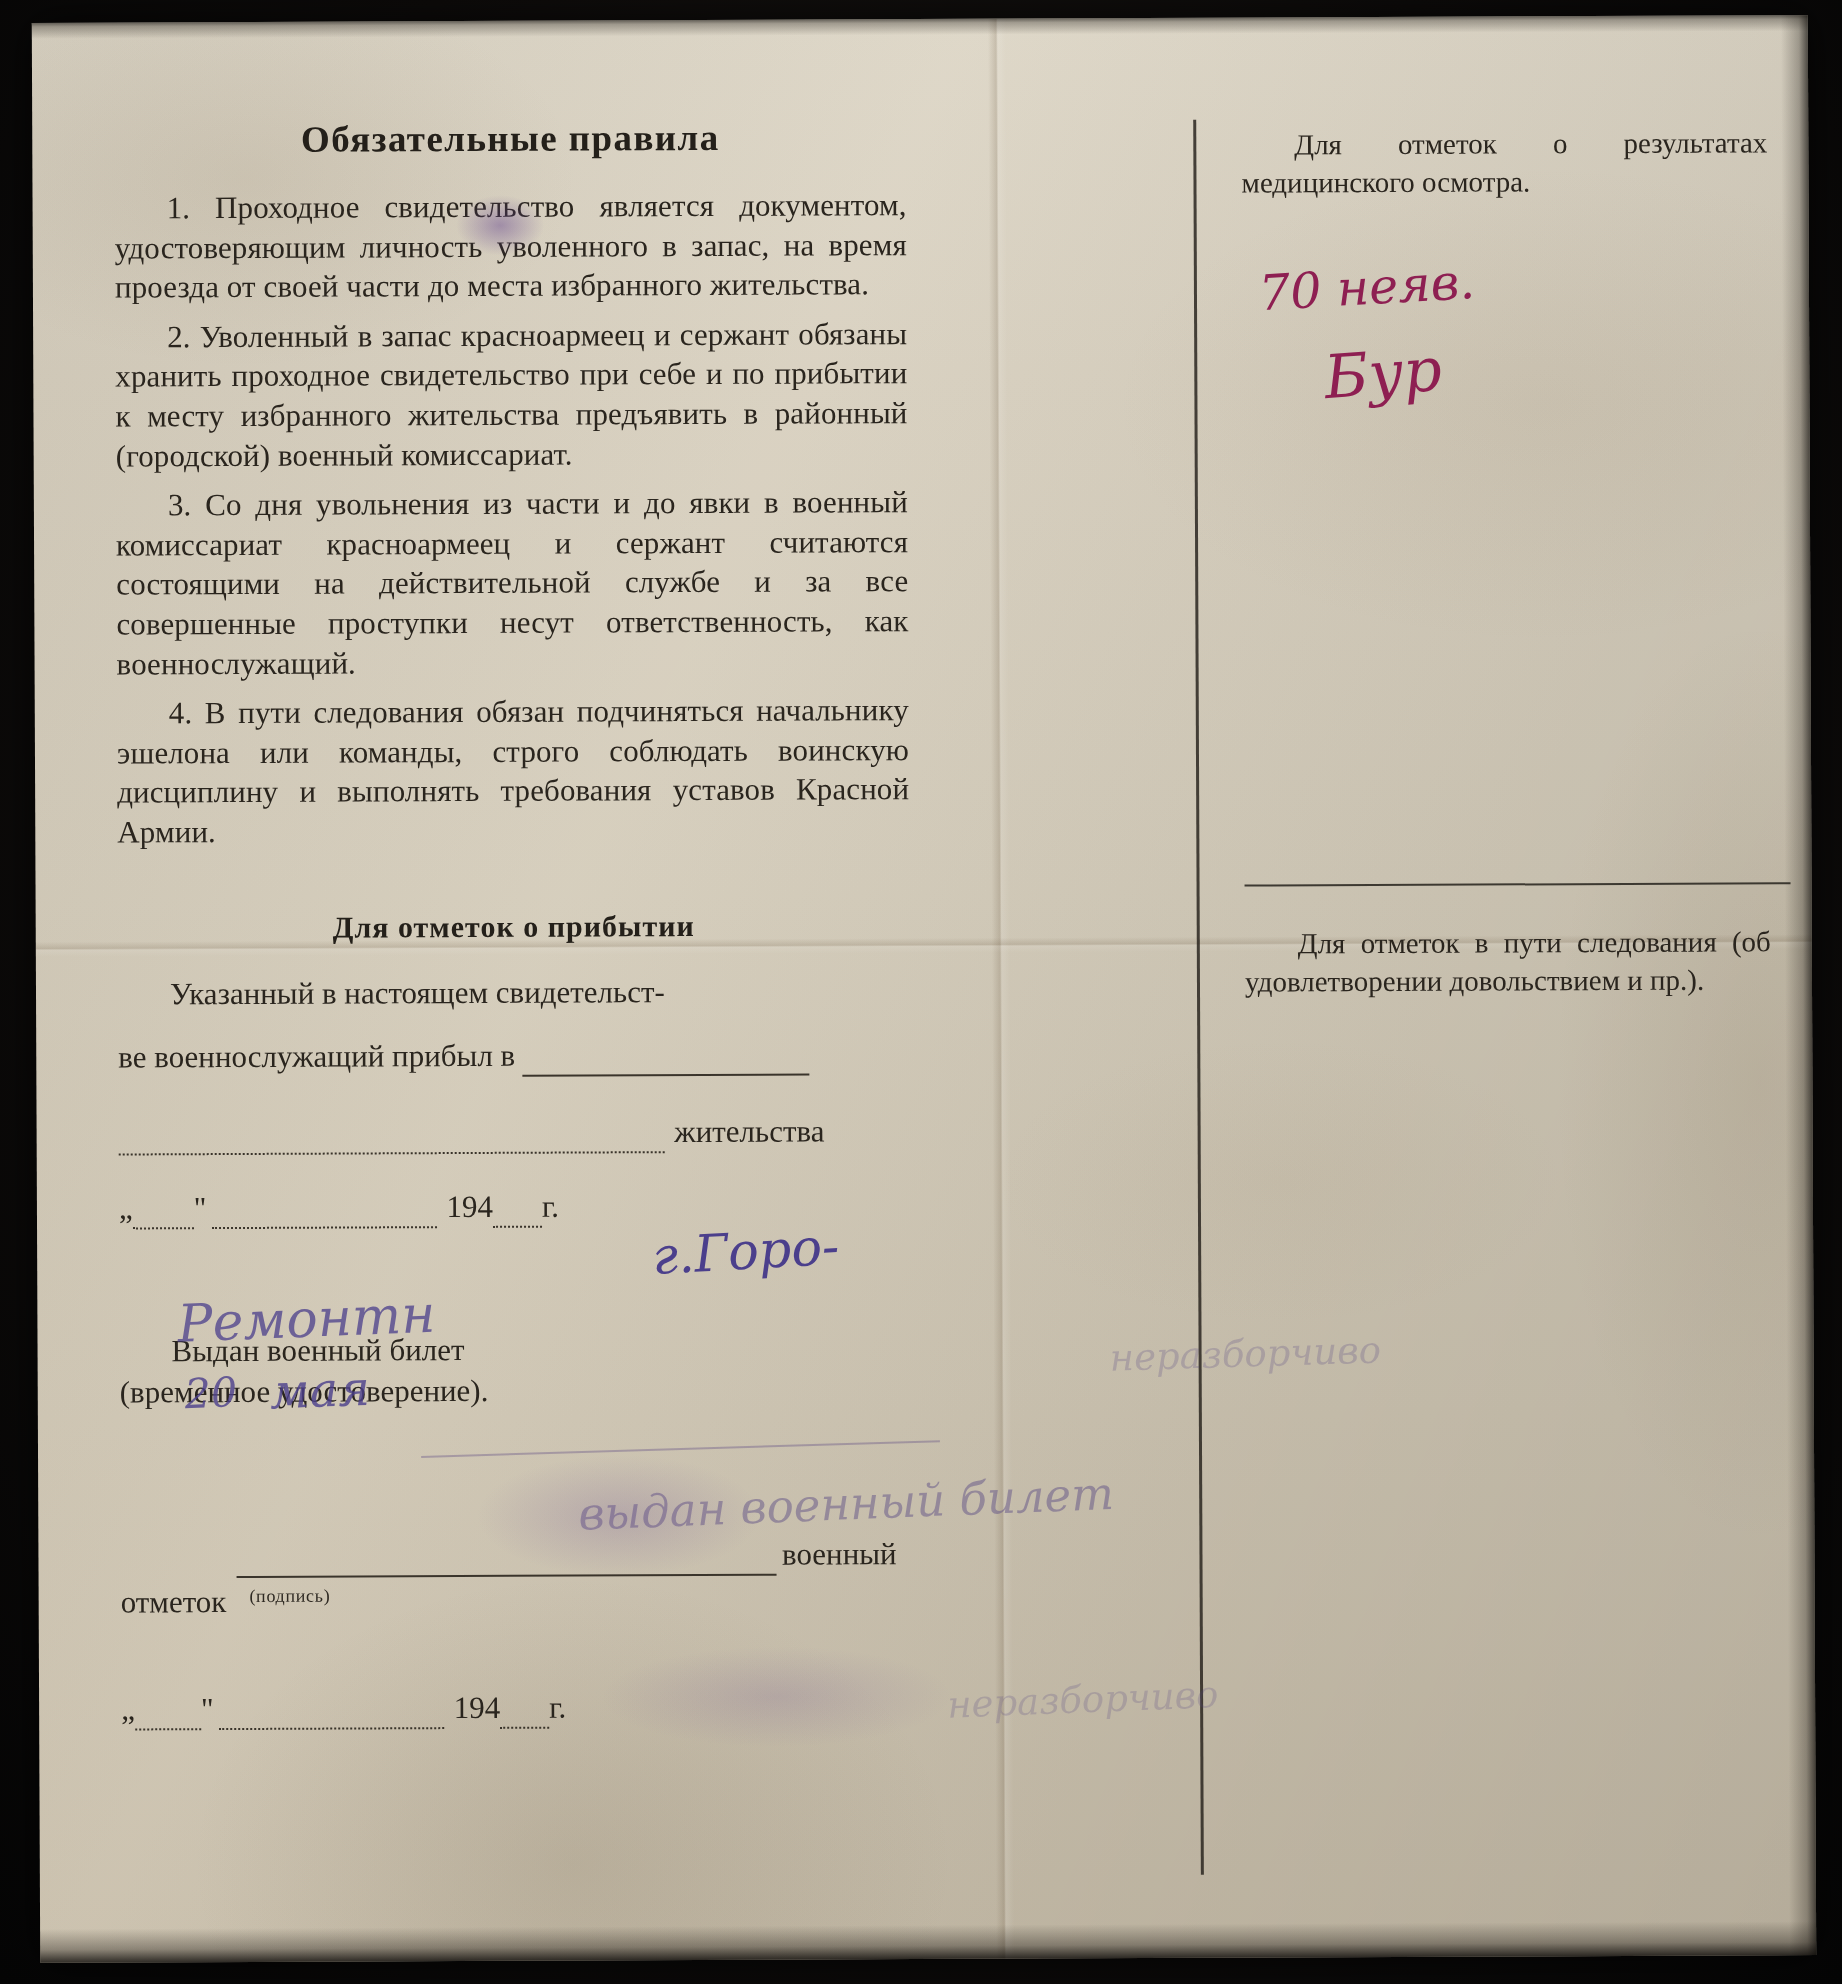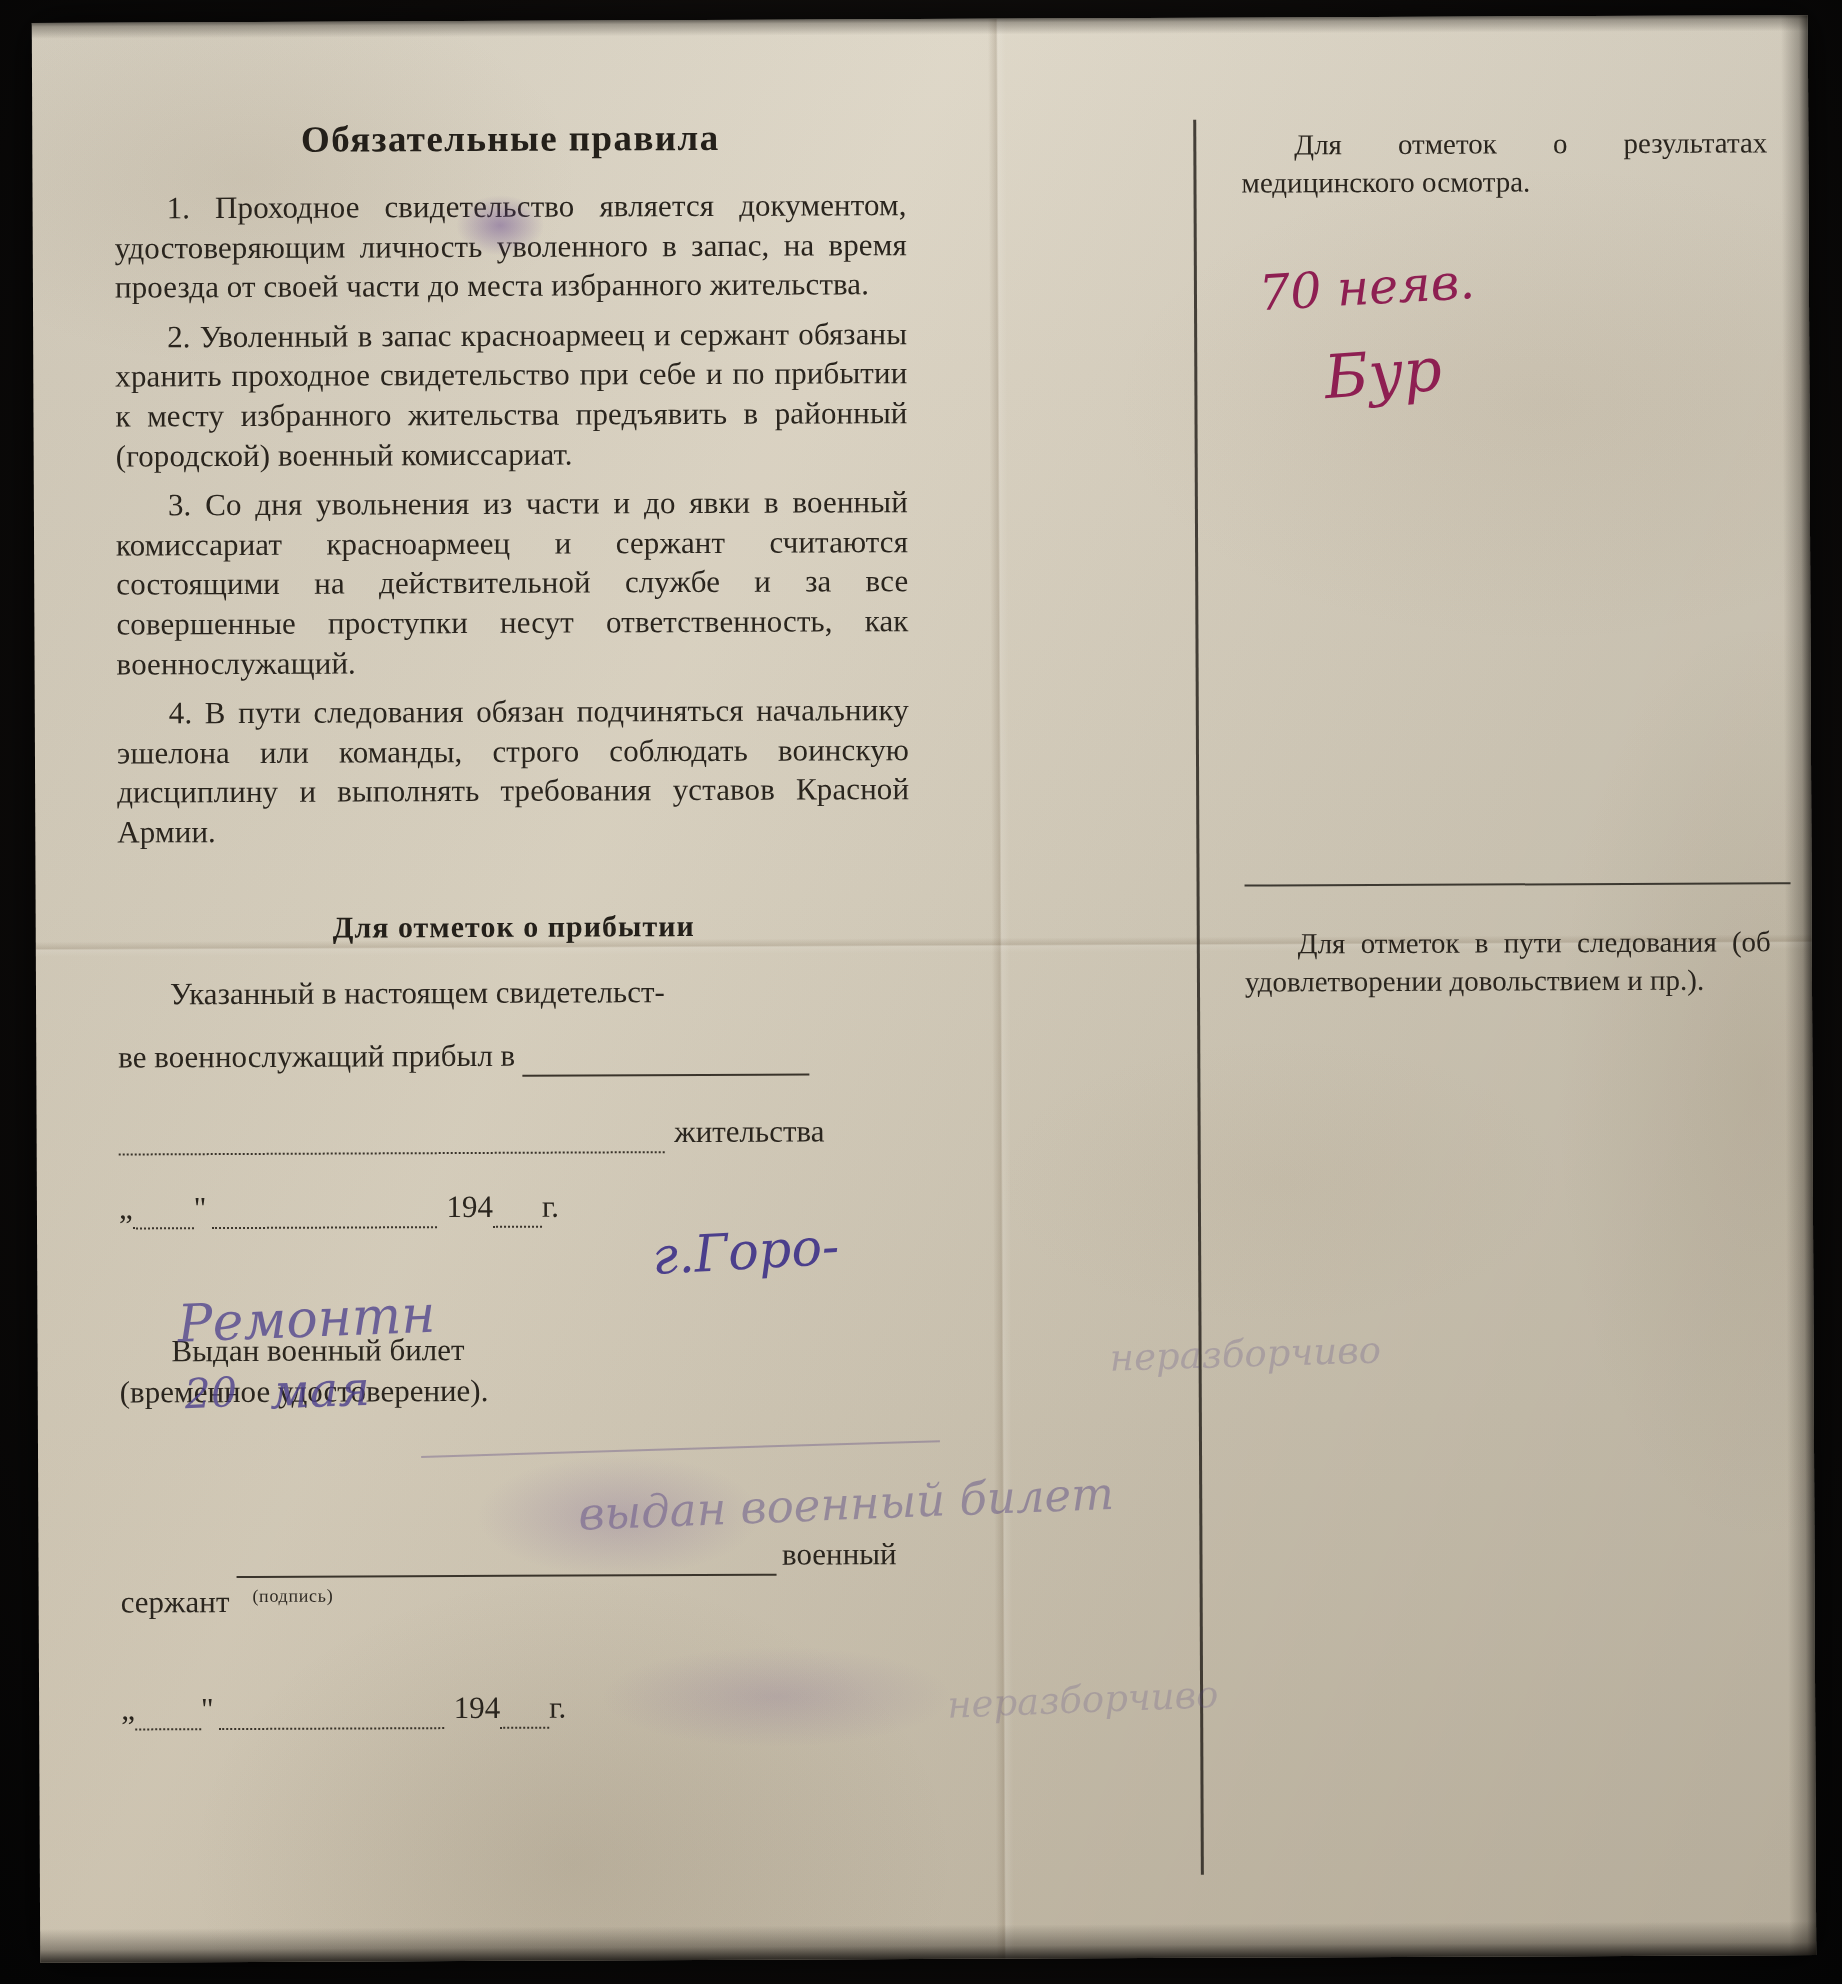--- a/index.html
+++ b/index.html
@@ -275,21 +275,21 @@
       <p class="line-text indent">Выдан военный билет</p>
       <p class="line-text">(временное удостоверение).</p>
     </div>
 
     <div style="margin-top:116px;">
       <div class="row" style="margin-top:0;">
         <span class="solidline" style="width:540px; margin-left:116px;"></span>
         <span class="line-text" style="width:auto; margin-left:5.5px;margin-top:8px;">военный</span>
       </div>
       <div style="display:flex; align-items:flex-start; margin-top:4.1px;">
-        <span class="line-text" style="width:auto;">сержант</span>
+        <span class="line-text" style="width:auto;">отметок</span>
         <span class="sublabel" style="margin-left:23px; margin-top:4.1px;">(подпись)</span>
       </div>
 
       <div class="row" style="margin-top:66px;">
         <span class="line-text" style="width:auto;">„</span>
         <span class="dotline" style="width:66px;"></span>
         <span class="line-text" style="width:auto;">"</span>
         <span class="dotline" style="width:225px; margin-left:5.5px;"></span>
         <span class="line-text" style="width:auto; margin-left:9.6px;">194</span>
         <span class="dotline" style="width:49px;"></span>

